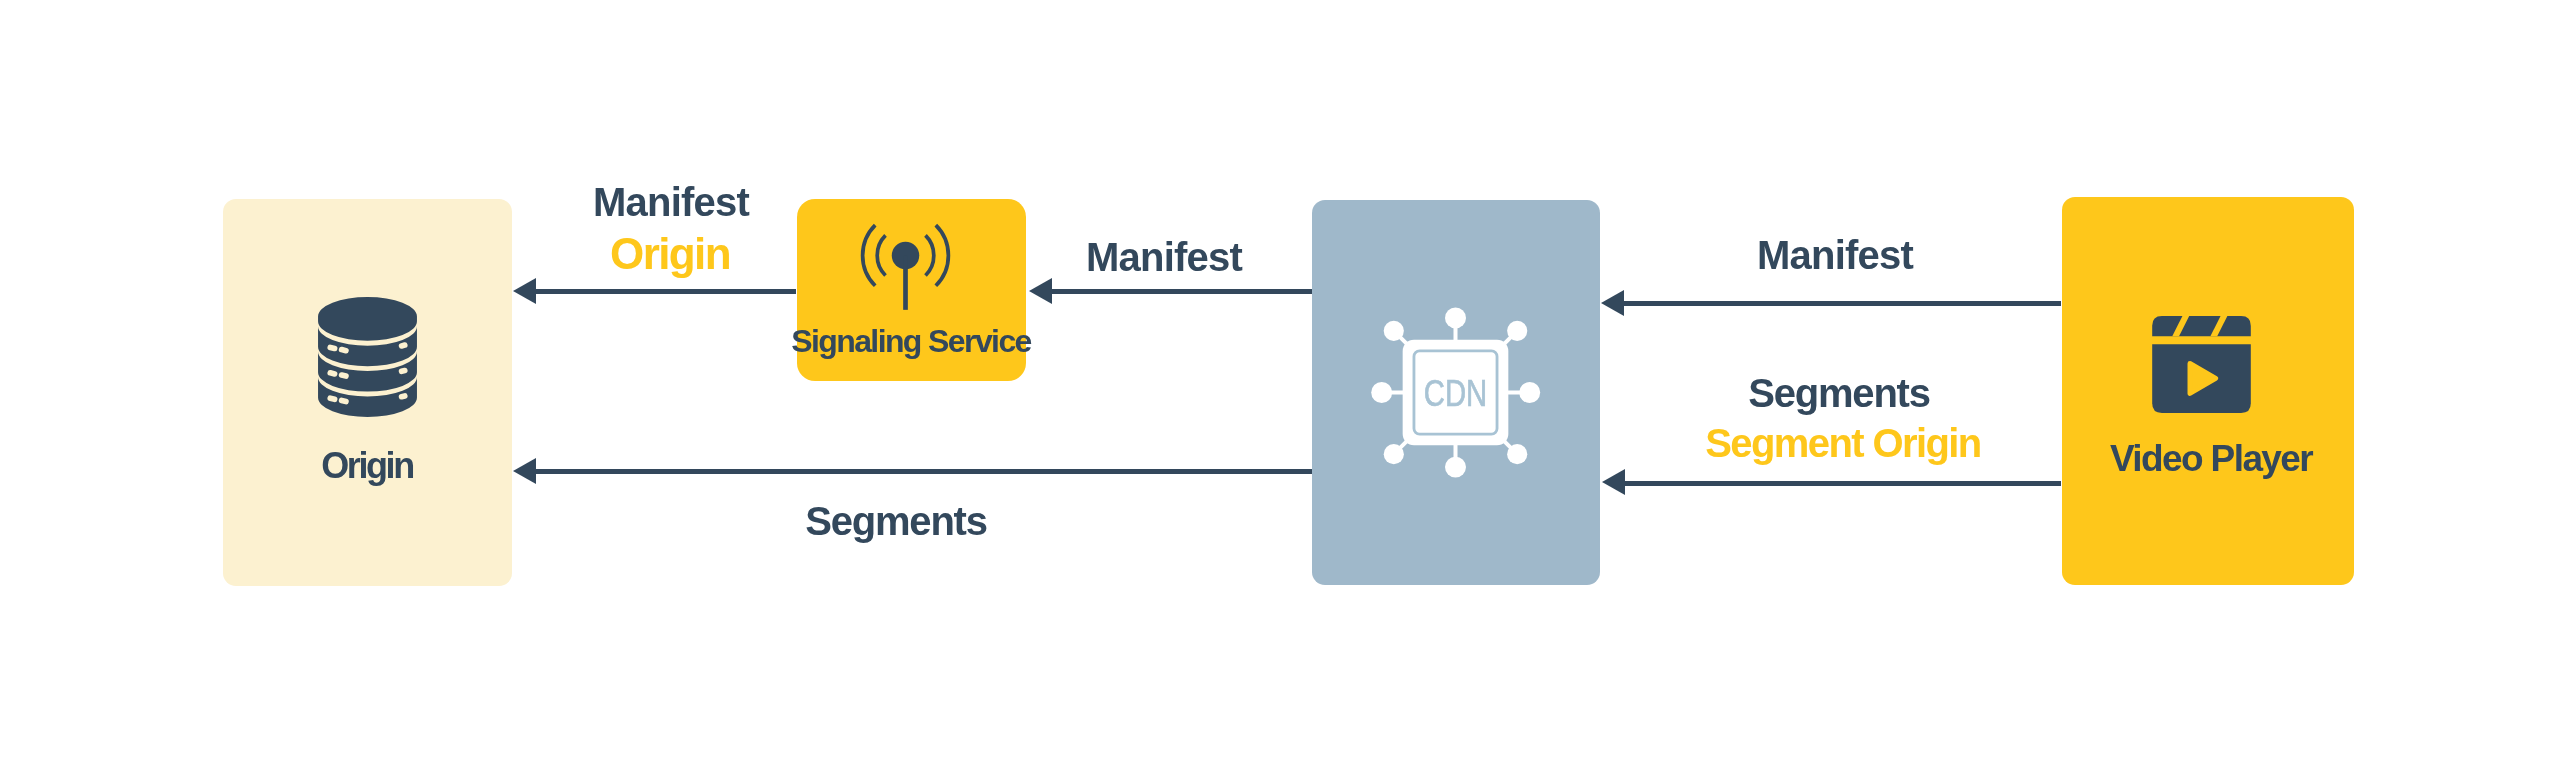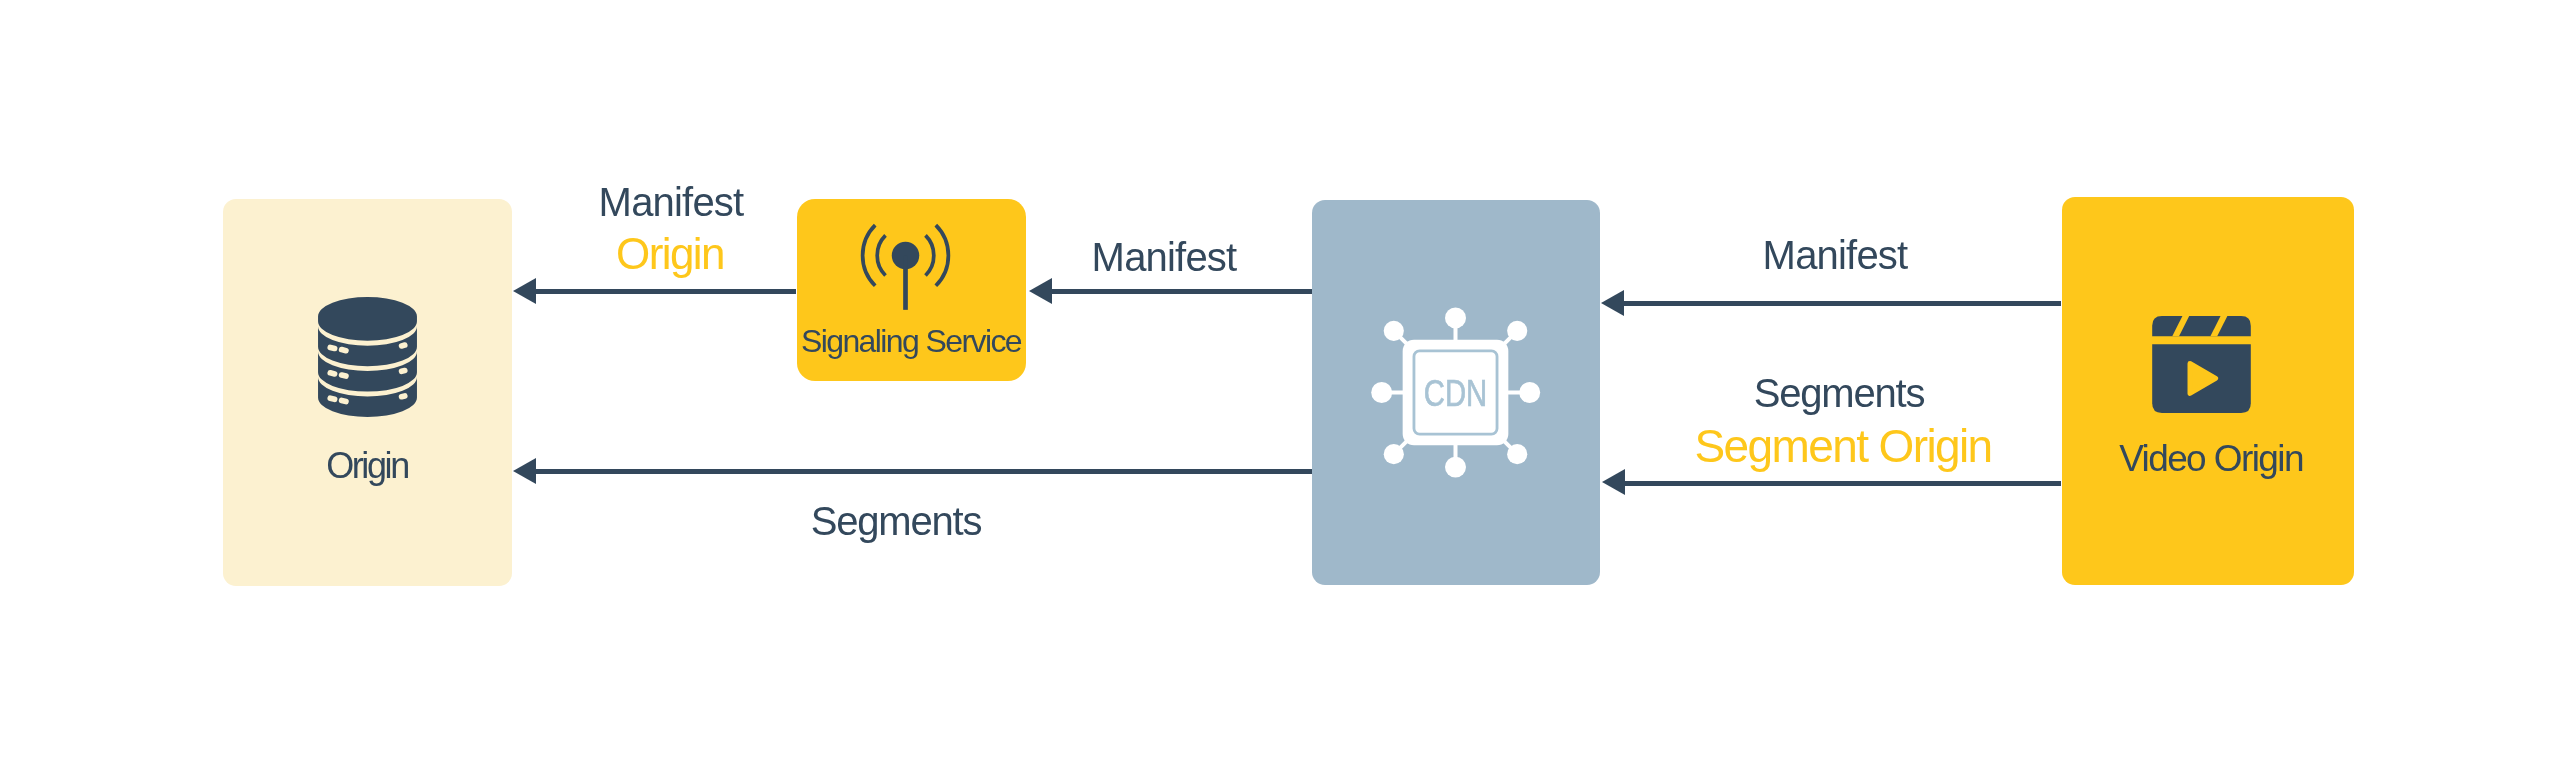--- a/index.html
+++ b/index.html
@@ -5,21 +5,21 @@
 :root{
   --navy:#33485c;
   --yellow:#fec71b;
   --cream:#fcf1d0;
   --blue:#9fb8ca;
   --pale:#a8c3d4;
 }
 html,body{margin:0;padding:0;width:2576px;height:761px;background:#ffffff;overflow:hidden;}
 body{font-family:"Liberation Sans",sans-serif;position:relative;}
 .box{position:absolute;border-radius:13px;}
-.lbl{position:absolute;white-space:nowrap;font-weight:400;color:var(--navy);line-height:1;transform:translateX(-50%);}
+.lbl{position:absolute;white-space:nowrap;font-weight:700;color:var(--navy);line-height:1;transform:translateX(-50%);}
 .line{position:absolute;height:4.8px;background:var(--navy);}
 .head{position:absolute;width:0;height:0;border-style:solid;border-color:transparent;border-right-color:var(--navy);border-width:13.7px 23.4px 13.7px 0;}
 svg{position:absolute;display:block;}
 </style>
 </head>
 <body>
 
 <div class="box" style="left:223px;top:199px;width:289px;height:387px;background:var(--cream);"></div>
 <div class="box" style="left:797px;top:199px;width:229px;height:182px;background:var(--yellow);border-radius:18px;"></div>
 <div class="box" style="left:1312px;top:200px;width:288px;height:385px;background:var(--blue);"></div>
@@ -35,25 +35,25 @@
 <div class="line" style="left:529px;top:469px;width:783px;"></div>
 <div class="head" style="left:1602px;top:469px;"></div>
 <div class="line" style="left:1620px;top:481px;width:441px;"></div>
 
 <div class="lbl" style="left:671px;top:182px;font-size:40px;letter-spacing:-0.8px;">Manifest</div>
 <div class="lbl" style="left:670px;top:232px;font-size:44px;letter-spacing:-1.6px;color:var(--yellow);">Origin</div>
 <div class="lbl" style="left:1164px;top:237px;font-size:40px;letter-spacing:-0.8px;">Manifest</div>
 <div class="lbl" style="left:1835px;top:235px;font-size:40px;letter-spacing:-0.8px;">Manifest</div>
 <div class="lbl" style="left:896px;top:501px;font-size:40px;letter-spacing:-1.2px;">Segments</div>
 <div class="lbl" style="left:1839px;top:373px;font-size:40px;letter-spacing:-1.2px;">Segments</div>
-<div class="lbl" style="left:1843px;top:423px;font-size:46px;letter-spacing:-1.6px;color:var(--yellow);">Segment Origin</div>
+<div class="lbl" style="left:1843px;top:423px;font-size:40px;letter-spacing:-1.6px;color:var(--yellow);">Segment Origin</div>
 
 <div class="lbl" style="left:367px;top:448px;font-size:36px;letter-spacing:-2.4px;">Origin</div>
 <div class="lbl" style="left:911px;top:325px;font-size:32px;letter-spacing:-1.6px;">Signaling Service</div>
-<div class="lbl" style="left:2211px;top:440px;font-size:37px;letter-spacing:-1.6px;">Video Origin</div>
+<div class="lbl" style="left:2211px;top:440px;font-size:37px;letter-spacing:-1.6px;">Video Player</div>
 
 <svg style="left:318px;top:297px;" width="99" height="120" viewBox="0 0 122 148">
   <g fill="#33485c">
     <path d="M0,24 A61 24 0 0 1 122,24 L122,30 A61 24 0 0 1 0,30 Z"></path>
     <path d="M0,36 A61 24 0 0 0 122,36 L122,61.3 A61 24 0 0 1 0,61.3 Z"></path>
     <path d="M0,67.3 A61 24 0 0 0 122,67.3 L122,92.7 A61 24 0 0 1 0,92.7 Z"></path>
     <path d="M0,98.7 A61 24 0 0 0 122,98.7 L122,124 A61 24 0 0 1 0,124 Z"></path>
   </g>
   <g fill="#fcf1d0">
     <rect x="11.5" y="59.3" width="12.5" height="7" rx="3.5" transform="rotate(14 17.7 62.8)"></rect>

